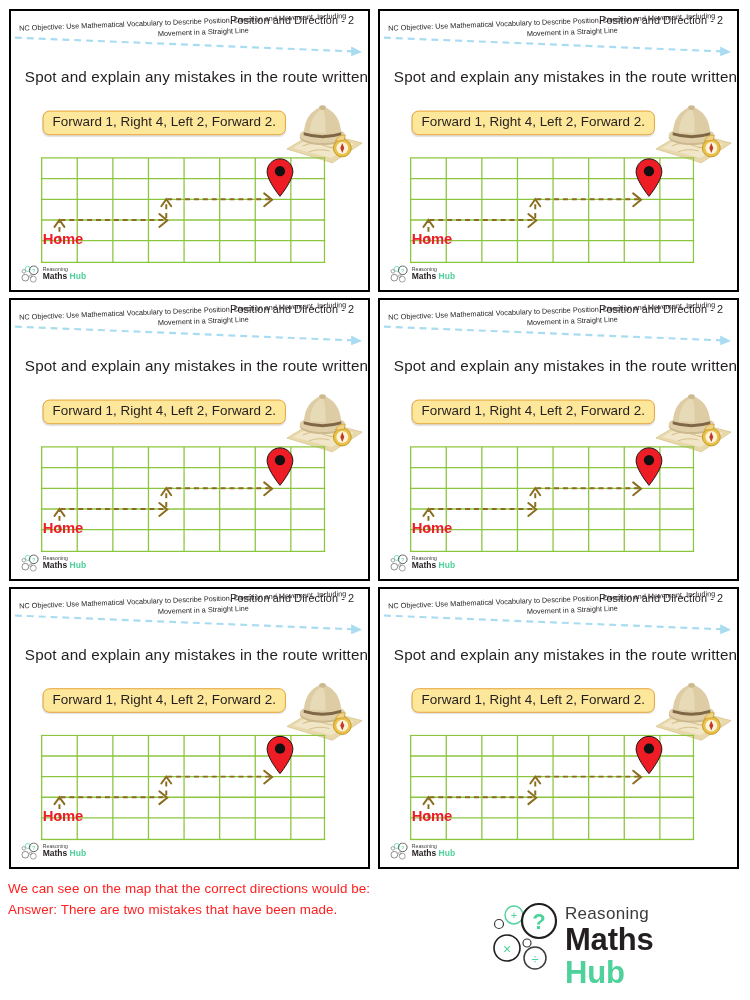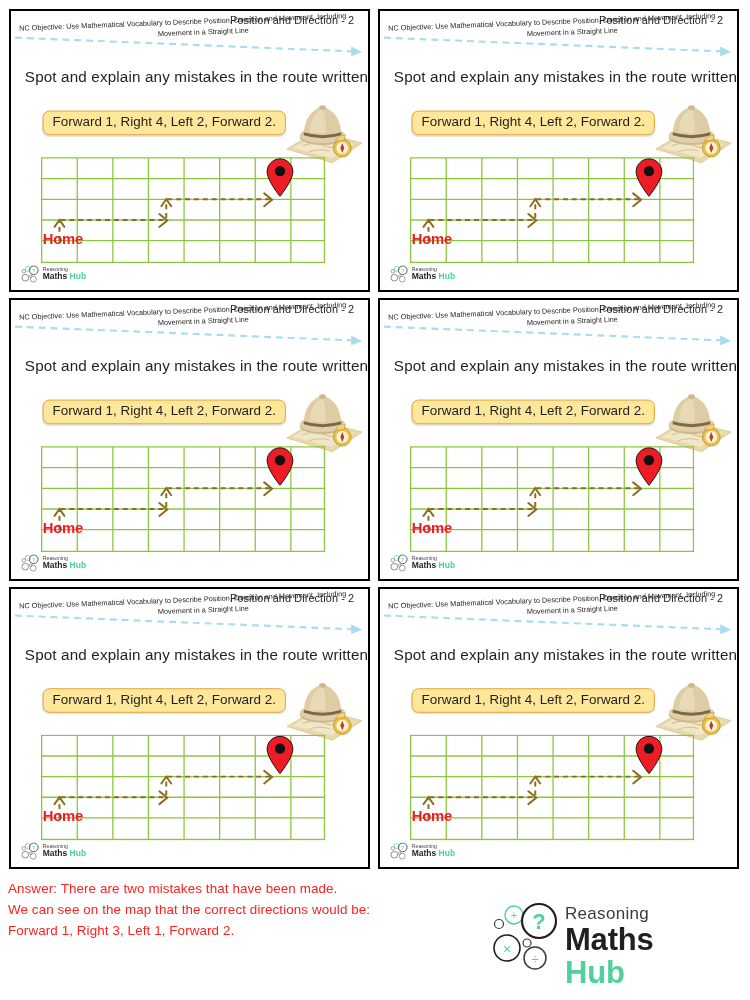--- a/index.html
+++ b/index.html
@@ -732,23 +732,22 @@
         <span class="t1">Reasoning</span>
         <span class="t2"><span>Maths</span> <em>Hub</em></span>
       </span>
     </div>
   </div>
       </div>
            </div>
   </div>
 
 <div class="answer">
+  <div> We can see on the map that the correct directions would be:</div>
   <div>Answer: There are two mistakes that have been made.</div>
-  <div> We can see on the map that the correct directions would be:</div>
-  <div>Forward 1, Right 3, Left 1, Forward 2.</div>
 </div>
 
 <div class="big-logo">
   <svg width="78" height="72" viewBox="0 0 78 72">
     <circle cx="12" cy="26" r="4.5" fill="none" stroke="#3b3b3b" stroke-width="1.2"></circle>
     <circle cx="27" cy="17" r="9" fill="none" stroke="#4ed19a" stroke-width="1.4"></circle>
     <text x="27" y="21" font-size="11" fill="#4ed19a" text-anchor="middle" font-family="'Liberation Sans',sans-serif">+</text>
     <circle cx="52" cy="23" r="17" fill="none" stroke="#231f20" stroke-width="2.2"></circle>
     <text x="52" y="31" font-size="22" fill="#4ed19a" text-anchor="middle" font-family="'Liberation Sans',sans-serif" font-weight="bold">?</text>
     <circle cx="20" cy="50" r="13" fill="none" stroke="#231f20" stroke-width="1.6"></circle>

